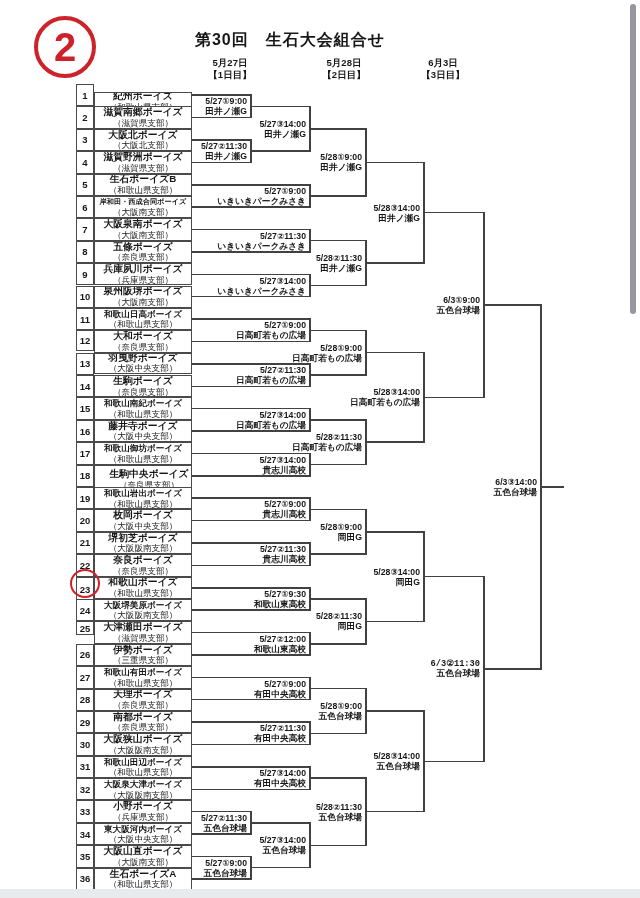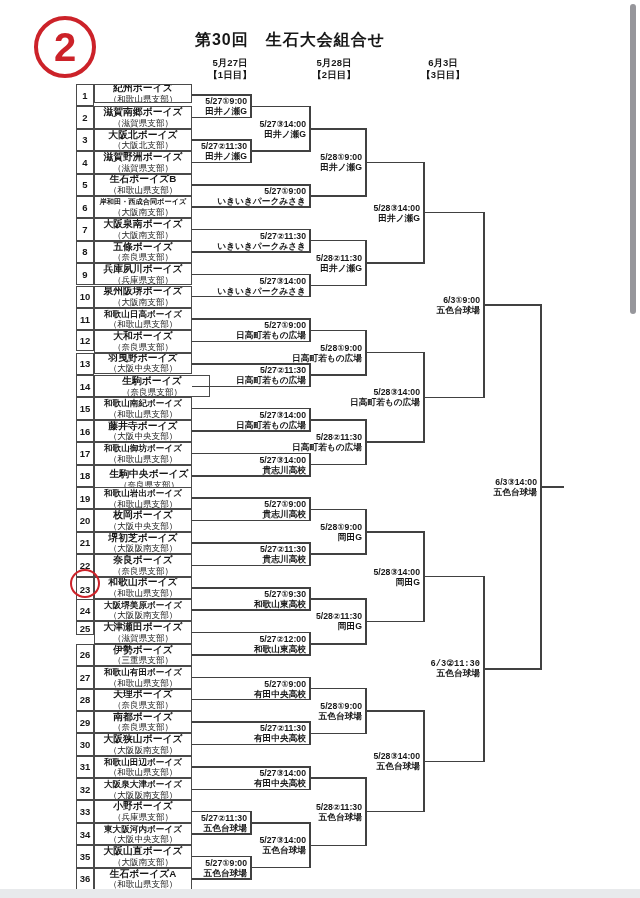--- a/index.html
+++ b/index.html
@@ -63,32 +63,32 @@
   <div class="badge">
     <span>2</span>
   </div>
 
   <div class="title">第30回　生石大会組合せ</div>
 
   <div class="day-header" style="left:185px;">
     <div>5月27日</div>
     <div>【1日目】</div>
   </div>
-  <div class="day-header" style="left:289px;">
+  <div class="day-header" style="left:299px;">
     <div>5月28日</div>
     <div>【2日目】</div>
   </div>
   <div class="day-header" style="left:398px;">
     <div>6月3日</div>
     <div>【3日目】</div>
   </div>
 
   <div id="bracket">
       <div class="num-cell" style="left: 76px; top: 84px; width: 18px; height: 22.39px;">1</div>
-      <div class="team-cell" style="left: 94px; top: 84px; width: 98px; height: 19px; text-align: center;">
+      <div class="team-cell" style="left: 94px; top: 92px; width: 98px; height: 19px; text-align: center;">
         <div class="team-name">紀州ボーイズ</div>
         <div class="team-branch">（和歌山県支部）</div>
       </div>
       <div class="num-cell" style="left: 76px; top: 106.39px; width: 18px; height: 22.39px;">2</div>
       <div class="team-cell" style="left: 94px; top: 106.39px; width: 98px; height: 22.39px;">
         <div class="team-name">滋賀南郷ボーイズ</div>
         <div class="team-branch">（滋賀県支部）</div>
       </div>
       <div class="num-cell" style="left: 76px; top: 128.78px; width: 18px; height: 22.39px;">3</div>
       <div class="team-cell" style="left: 94px; top: 128.78px; width: 98px; height: 22.39px;">
@@ -139,21 +139,21 @@
       <div class="team-cell" style="left: 94px; top: 330.29px; width: 98px; height: 22.39px;">
         <div class="team-name">大和ボーイズ</div>
         <div class="team-branch">（奈良県支部）</div>
       </div>
       <div class="num-cell" style="left: 76px; top: 352.68px; width: 18px; height: 22.39px;">13</div>
       <div class="team-cell" style="left: 94px; top: 352.68px; width: 98px; height: 21px;">
         <div class="team-name">羽曳野ボーイズ</div>
         <div class="team-branch">（大阪中央支部）</div>
       </div>
       <div class="num-cell" style="left: 76px; top: 375.07px; width: 18px; height: 22.39px;">14</div>
-      <div class="team-cell" style="left: 94px; top: 375.07px; width: 116px; height: 22.39px; text-align: center;">
+      <div class="team-cell" style="left: 94px; top: 375.07px; width: 98px; height: 22.39px; text-align: center;">
         <div class="team-name">生駒ボーイズ</div>
         <div class="team-branch">（奈良県支部）</div>
       </div>
       <div class="num-cell" style="left: 76px; top: 397.46px; width: 18px; height: 22.39px;">15</div>
       <div class="team-cell" style="left: 94px; top: 397.46px; width: 98px; height: 22.39px;">
         <div class="team-name mid">和歌山南紀ボーイズ</div>
         <div class="team-branch">（和歌山県支部）</div>
       </div>
       <div class="num-cell" style="left: 76px; top: 419.85px; width: 18px; height: 22.39px;">16</div>
       <div class="team-cell" style="left: 94px; top: 419.85px; width: 98px; height: 22.39px;">

